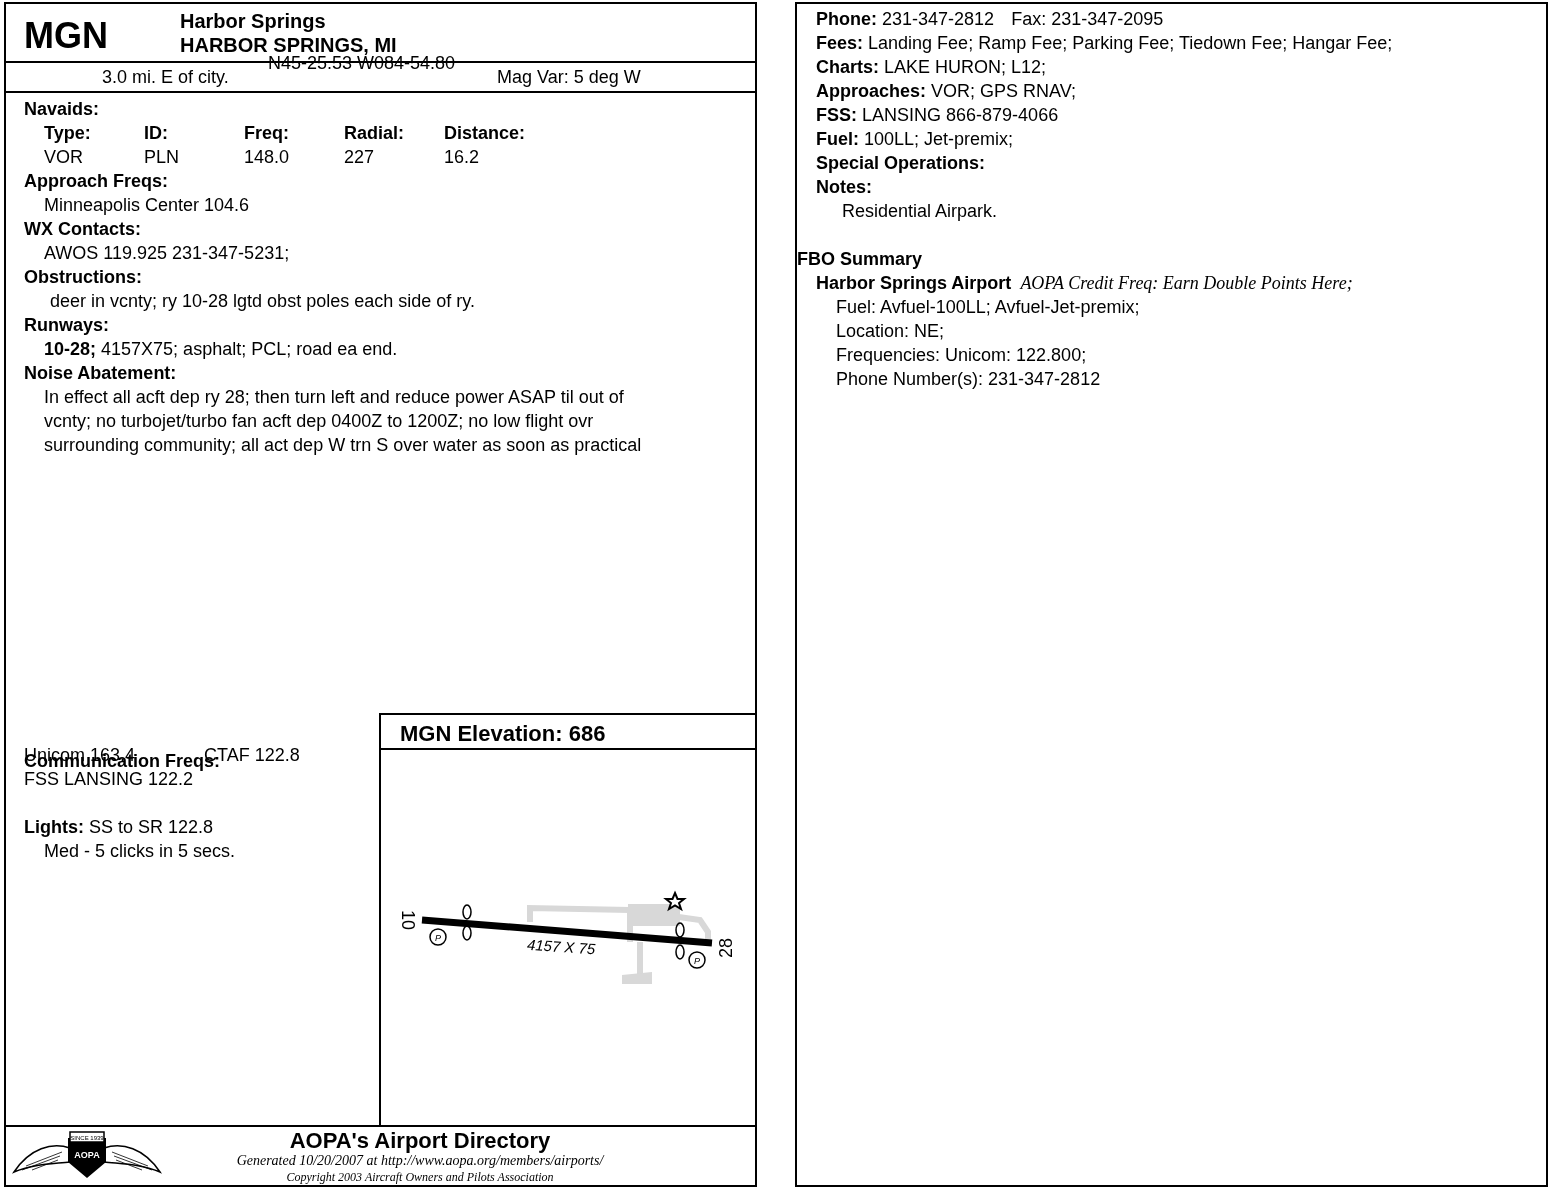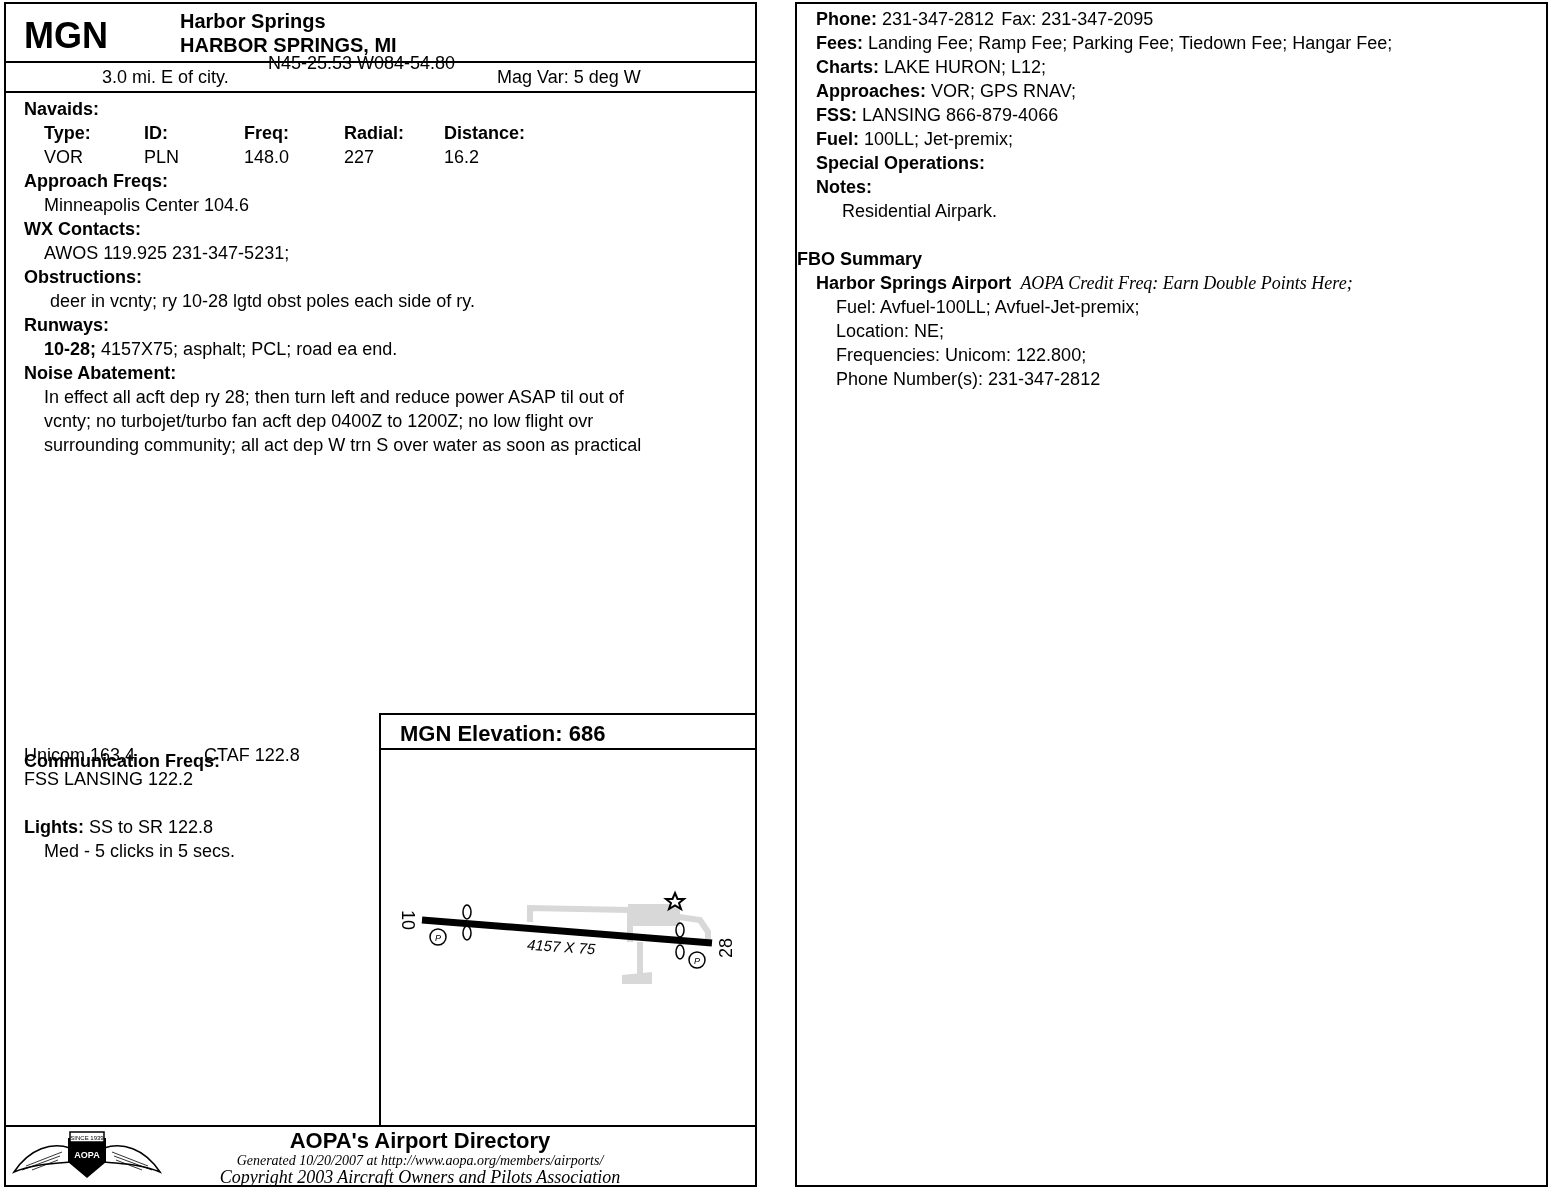--- a/index.html
+++ b/index.html
@@ -129,28 +129,28 @@
         <path d="M104 30 L130 40"></path>
     </g>
     <path d="M56 8 L94 8 L94 32 L75 48 L56 32 Z" fill="#000"></path>
     <rect x="58" y="2" width="34" height="10" fill="#fff" stroke="#000" stroke-width="1.5"></rect>
     <text x="75" y="10" font-size="6" text-anchor="middle" font-family="Liberation Sans, sans-serif">SINCE 1939</text>
     <text x="75" y="28" font-size="9" font-weight="bold" text-anchor="middle" fill="#fff" font-family="Liberation Sans, sans-serif">AOPA</text>
   </svg>
 </div>
 <div class="txt b" style="left:170px; width:500px; text-align:center; top:1128px; font-size:22px; line-height:26px;">AOPA's Airport Directory</div>
 <div class="txt serif-i" style="left:170px; width:500px; text-align:center; top:1153px; font-size:14px; line-height:16px;">Generated 10/20/2007 at http://www.aopa.org/members/airports/</div>
-<div class="txt serif-i" style="left:170px; width:500px; text-align:center; top:1169px; font-size:18px; line-height:16px;">Copyright 2003 Aircraft Owners and Pilots Association</div>
+<div class="txt serif-i" style="left:170px; width:500px; text-align:center; top:1169px; font-size:12px; line-height:16px;">Copyright 2003 Aircraft Owners and Pilots Association</div>
 
 <div class="panel" style="left:795px; top:2px; width:753px; height:1185px;"></div>
 
 <div class="txt" style="left:816px; top:7px;">
   <span class="b">Phone:</span>
   <span>231-347-2812</span>
-  <span style="margin-left:2px;">Fax: 231-347-2095</span>
+  <span style="margin-left:12px;">Fax: 231-347-2095</span>
 </div>
 <div class="txt" style="left:816px; top:31px;">
   <span class="b">Fees:</span>
   <span>Landing Fee; Ramp Fee; Parking Fee; Tiedown Fee; Hangar Fee;</span>
 </div>
 <div class="txt" style="left:816px; top:55px;">
   <span class="b">Charts:</span>
   <span>LAKE HURON; L12;</span>
 </div>
 <div class="txt" style="left:816px; top:79px;">

